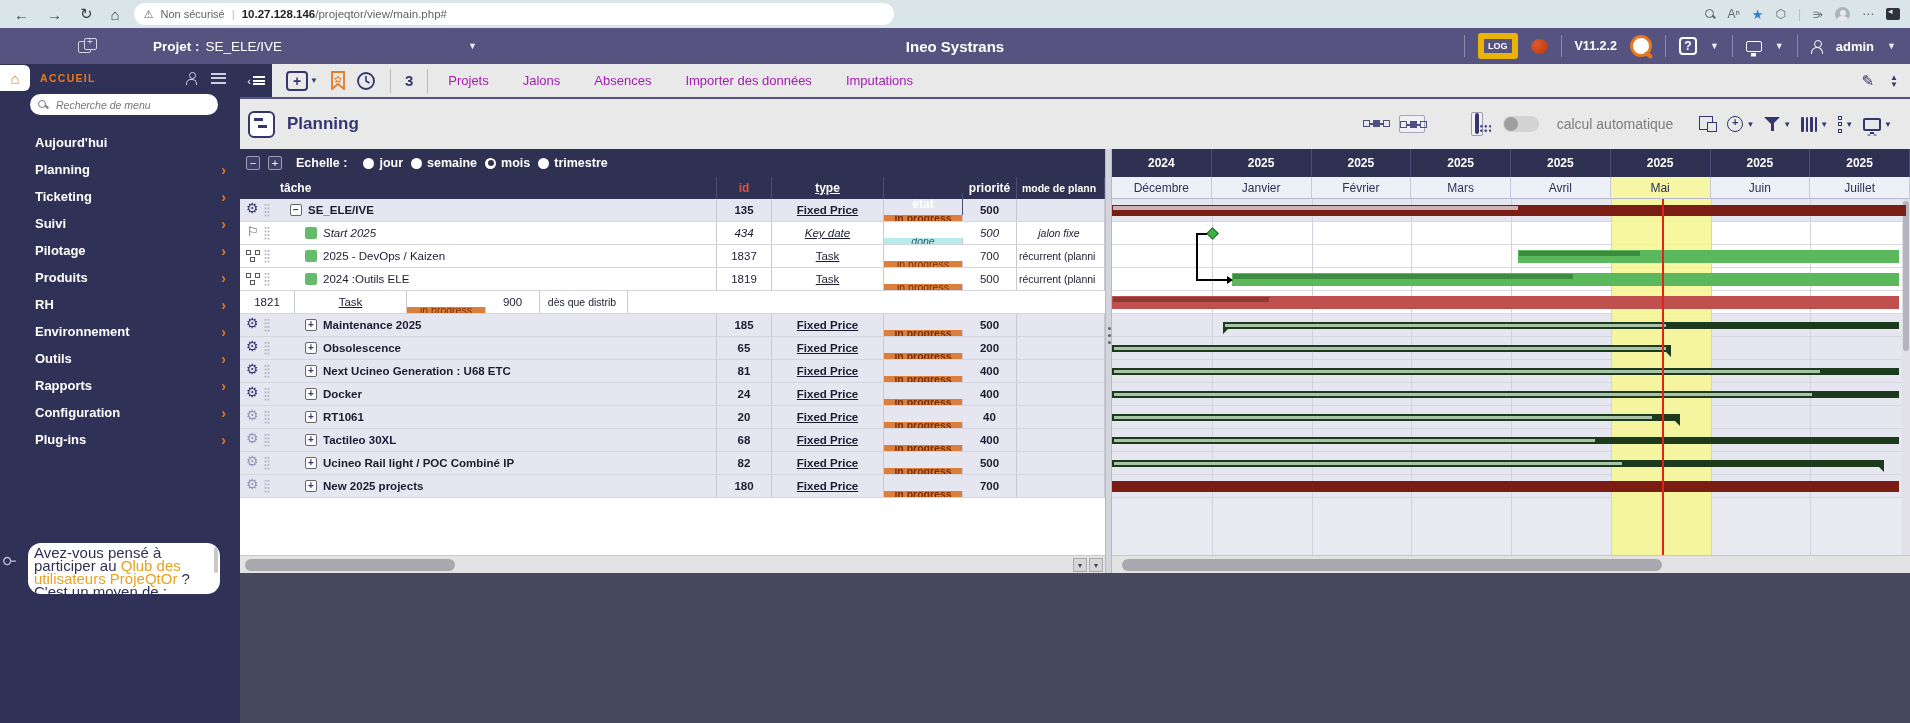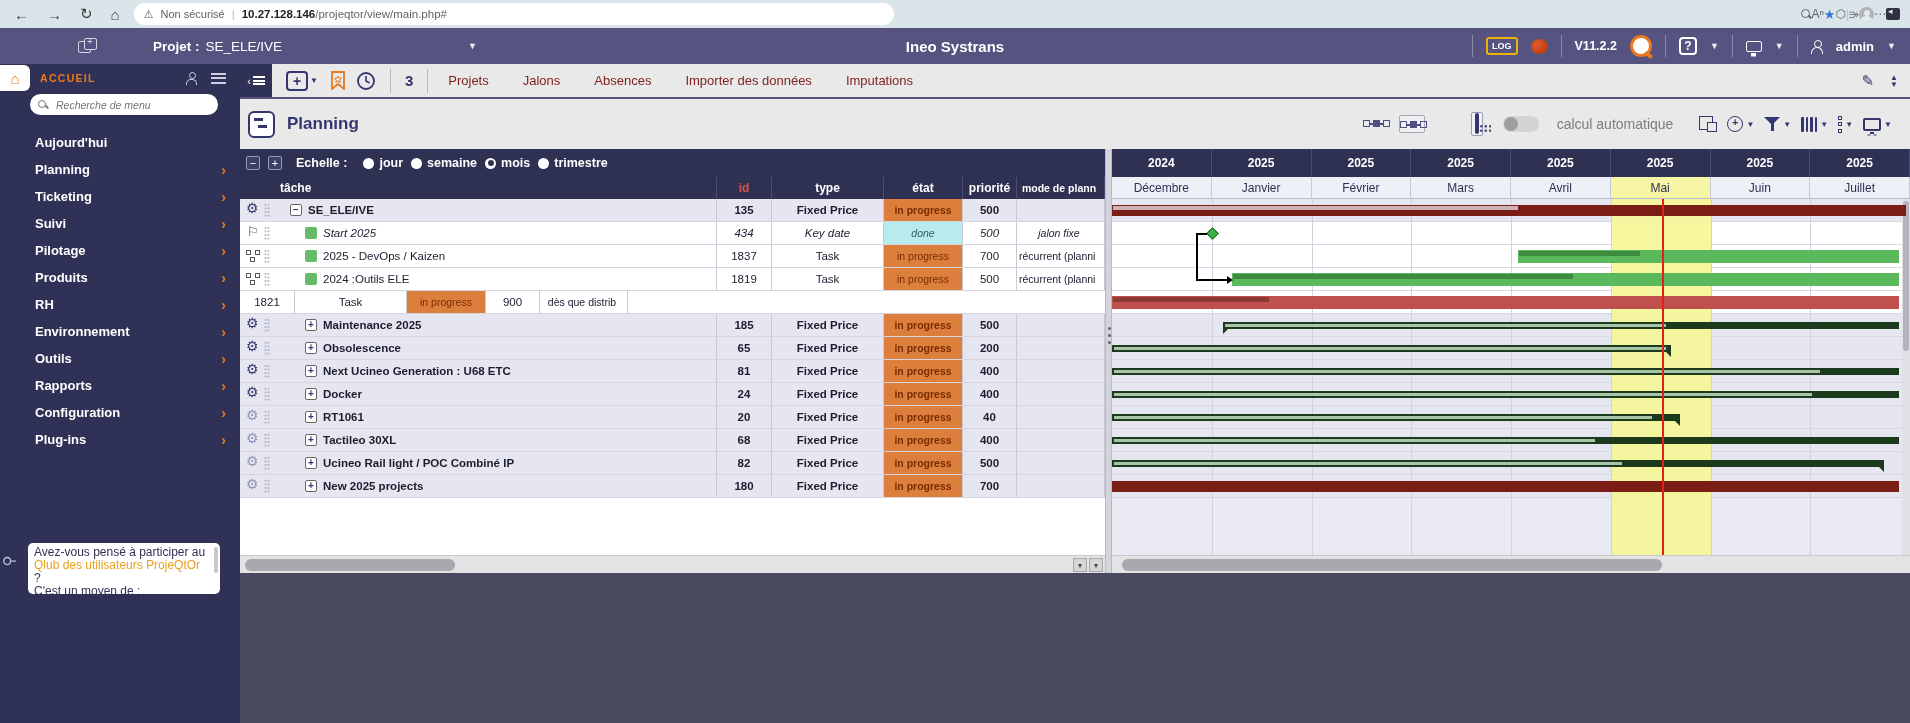--- a/index.html
+++ b/index.html
@@ -9,21 +9,21 @@
   
   .bbar{position:absolute;top:0;left:0;width:1910px;height:28px;background:#d9e5e9;display:flex;align-items:center;}
   .bnav{display:flex;align-items:center;gap:18px;padding:0 14px;color:#3c4043;font-size:15px;}
   .bnav span{cursor:pointer;}
   .addr{display:flex;align-items:center;height:22px;width:760px;background:#fff;border-radius:11px;padding:0 10px;
     font-size:11.5px;color:#202124;gap:7px;}
   .addr .warn{color:#5f6368;font-size:11px;}
   .addr .sep{color:#bbb;}
   .addr .path{color:#5f6368;}
   .addr .host{color:#202124;}
-  .bright{margin-left:auto;display:flex;align-items:center;padding-right:10px;color:#5f6368;font-size:12px;}
+  .bright{margin-left:auto;display:flex;align-items:center;gap:12px;padding-right:10px;color:#5f6368;font-size:12px;}
   .mag{position:relative;width:10px;height:10px;display:inline-block;}
   .mag:before{content:"";position:absolute;left:0;top:0;width:7px;height:7px;border:1.5px solid #5f6368;border-radius:50%;}
   .mag:after{content:"";position:absolute;left:7px;top:7px;width:4px;height:1.5px;background:#5f6368;transform:rotate(45deg);}
   .bstar{color:#2f7cd6;font-size:13px;}
   .avatar{width:15px;height:15px;border-radius:50%;background:#aeb4ba;position:relative;overflow:hidden;}
   .avatar:before{content:"";position:absolute;left:4.5px;top:3px;width:6px;height:6px;border-radius:50%;background:#e8eaed;}
   .avatar:after{content:"";position:absolute;left:2px;top:9.5px;width:11px;height:7px;border-radius:50%;background:#e8eaed;}
   .panelico{width:14px;height:12px;background:#2f3140;border-radius:2px;position:relative;}
   .panelico:before{content:"◂";position:absolute;left:2px;top:-2px;color:#d9e5e9;font-size:9px;}
   
@@ -31,21 +31,21 @@
   .winico{width:20px;height:16px;position:relative;margin-left:78px;}
   .winico i{position:absolute;border:1.5px solid #d6d4e4;width:13px;height:12px;border-radius:2px;}
   .winico i.b{left:0;top:3px;}  .winico i.f{left:6px;top:0;background:#575381;}
   .winico i.f:before{content:"+";position:absolute;left:2px;top:-3px;font-size:10px;color:#d6d4e4;font-style:normal;}
   .projsel{margin-left:55px;font-size:13.5px;display:flex;align-items:center;gap:6px;cursor:pointer;}
   .projsel b{font-weight:700;}
   .caret{font-size:9px;opacity:.9;}
   .orgtitle{position:absolute;left:0;right:0;text-align:center;font-size:15px;font-weight:700;pointer-events:none;}
   .ahr{margin-left:auto;display:flex;align-items:center;gap:13px;padding-right:14px;}
   .vsep{width:1px;height:22px;background:#8b88aa;}
-  .logbtn{border:2px solid #eab308;border-radius:3px;font-size:9px;font-weight:700;padding:2px 4px;cursor:pointer;}
+  .logbtn{border:6px solid #eab308;border-radius:3px;font-size:9px;font-weight:700;padding:2px 4px;cursor:pointer;}
   .reddot{width:17px;height:15px;border-radius:50%;background:radial-gradient(circle at 35% 35%,#e05a2b,#b63408);}
   .ver{font-size:12.5px;font-weight:600;}
   .qlogo{width:22px;height:22px;border-radius:50%;background:#fff;border:3px solid #e8791e;position:relative;}
   .qlogo:after{content:"";position:absolute;right:-4px;bottom:-3px;width:9px;height:4px;background:#e8791e;transform:rotate(35deg);border-radius:2px;}
   .helpbtn{border:2px solid #fff;border-radius:4px;width:18px;height:18px;font-size:12px;font-weight:700;display:flex;align-items:center;justify-content:center;cursor:pointer;}
   .monico{width:16px;height:11px;border:1.5px solid #fff;border-radius:2px;position:relative;}
   .monico:after{content:"";position:absolute;left:4px;bottom:-4px;width:5px;height:1.5px;background:#fff;box-shadow:0 1.5px 0 0 #fff;}
   .usrico{width:12px;height:13px;position:relative;}
   .usrico:before{content:"";position:absolute;left:3px;top:0;width:6px;height:6px;border:1.5px solid #fff;border-radius:50%;}
   .usrico:after{content:"";position:absolute;left:0;top:7px;width:10px;height:6px;border:1.5px solid #fff;border-bottom:none;border-radius:6px 6px 0 0;}
@@ -66,39 +66,39 @@
   .burger{width:15px;height:11px;border-top:2px solid #cdd0e2;border-bottom:2px solid #cdd0e2;position:relative;}
   .burger:before{content:"";position:absolute;left:0;top:2.5px;width:15px;height:2px;background:#cdd0e2;}
   .srch{position:absolute;left:30px;top:30px;width:188px;height:21px;background:#fff;border-radius:11px;display:flex;align-items:center;padding:0 8px;gap:6px;}
   .srch input{border:none;outline:none;width:140px;font-size:10.5px;font-style:italic;color:#555;font-family:inherit;background:transparent;}
   .mag2{position:relative;width:10px;height:10px;flex:none;}
   .mag2:before{content:"";position:absolute;left:0;top:0;width:6px;height:6px;border:1.5px solid #777;border-radius:50%;}
   .mag2:after{content:"";position:absolute;left:6.5px;top:6.5px;width:4px;height:1.5px;background:#777;transform:rotate(45deg);}
   .menu{position:absolute;left:0;top:65px;width:240px;}
   .mitem{height:27px;display:flex;align-items:center;padding:0 14px 0 35px;color:#fff;font-size:13px;font-weight:700;cursor:pointer;}
   .mitem .chev{margin-left:auto;color:#e8791e;font-size:14px;font-weight:700;}
-  .chat{position:absolute;left:28px;top:479px;width:192px;height:51px;background:#fff;border-radius:5px;padding:3px 10px 3px 6px;
-    font-size:12px;line-height:13px;color:#2f3156;overflow:hidden;}
+  .chat{position:absolute;left:28px;top:479px;width:192px;height:51px;background:#fff;border-radius:13px;padding:3px 10px 3px 6px;
+    font-size:15px;line-height:13px;color:#2f3156;overflow:hidden;}
   .chat a{color:#e8a21e;text-decoration:none;}
   .chat .scr{position:absolute;right:2px;top:4px;width:4px;height:26px;background:#c9c9c9;border-radius:2px;}
   .wrench{position:absolute;left:3px;top:488px;color:#b9bccd;font-size:15px;transform:rotate(-90deg);}
   
   .trow1{height:35px;background:#e9e9e9;border-bottom:2px solid #575381;display:flex;align-items:center;position:relative;}
   .collapse{width:32px;height:33px;background:#2f3156;display:flex;align-items:center;justify-content:center;gap:2px;color:#fff;cursor:pointer;flex:none;}
   .collapse .lt{font-size:11px;}
   .collapse .lines{width:12px;height:9px;border-top:2px solid #fff;border-bottom:2px solid #fff;position:relative;}
   .collapse .lines:before{content:"";position:absolute;left:0;top:2px;width:12px;height:2px;background:#fff;}
   .plusbtn{width:22px;height:20px;border:2px solid #33366f;border-radius:4px;color:#33366f;font-weight:700;font-size:14px;
     display:flex;align-items:center;justify-content:center;margin-left:14px;cursor:pointer;background:#fff0;}
   .tinycaret{color:#33366f;font-size:8px;margin-left:2px;}
   .bkmk{margin-left:12px;cursor:pointer;}
   .histo{margin-left:10px;cursor:pointer;}
   .tsep{width:1px;height:24px;background:#b9b9b9;margin:0 14px;}
   .opencount{color:#33366f;font-size:15px;font-weight:700;}
-  .tabs{display:flex;gap:34px;margin-left:6px;color:#7f1d1d;font-size:13px;}
+  .tabs{display:flex;gap:34px;margin-left:6px;color:#a21caf;font-size:13px;}
   .tabs span{cursor:pointer;}
   .tr1r{margin-left:auto;display:flex;align-items:center;gap:16px;padding-right:12px;color:#33366f;}
   .pencil{font-size:15px;cursor:pointer;}
   .updown{display:flex;flex-direction:column;font-size:8px;line-height:7px;cursor:pointer;}
   
   .prow{height:50px;background:#e9e9e9;display:flex;align-items:center;position:relative;}
   .ptab{width:27px;height:27px;background:#fff;border:2px solid #33366f;border-radius:6px;margin-left:8px;position:relative;}
   .ptab:before{content:"";position:absolute;left:4px;top:5px;width:9px;height:3px;background:#33366f;}
   .ptab:after{content:"";position:absolute;left:8px;top:12px;width:9px;height:3px;background:#33366f;}
   .ptitle{color:#33366f;font-size:17px;font-weight:700;margin-left:12px;}
@@ -144,21 +144,21 @@
   .radio{display:flex;align-items:center;gap:5px;margin-left:8px;cursor:pointer;}
   .rdot{width:11px;height:11px;border-radius:50%;background:#fff;position:relative;}
   .rdot.sel:before{content:"";position:absolute;left:2.5px;top:2.5px;width:6px;height:6px;border-radius:50%;background:#2e3152;}
   .rlbl{font-size:12.5px;font-weight:700;}
   
   .thead{height:22px;display:flex;background:#2e3152;color:#fff;font-size:12px;font-weight:700;}
   .thead .cell{display:flex;align-items:center;justify-content:center;border-right:1px solid #4a4d74;height:100%;}
   .thead .c-task{justify-content:flex-start;padding-left:40px;}
   .thead .c-id{color:#d9534f;}
   .cell{flex:none;overflow:hidden;white-space:nowrap;}
-  .c-task{width:477px;} .c-id{width:55px;} .c-type{width:112px;} .c-etat{width:79px;} .c-prio{width:54px;} .c-mode{width:88px;}
+  .c-task{width:477px;} .c-id{width:55px;} .c-type{width:112px;text-decoration:underline;} .c-etat{width:79px;margin-top:16px;} .c-prio{width:54px;} .c-mode{width:88px;}
   .trowt{height:23px;display:flex;background:#fff;border-bottom:1px solid #d5d5e0;font-size:11.5px;color:#1c1c30;cursor:pointer;}
   .trowt.shade{background:#e6e6f0;}
   .trowt .cell{border-right:1px solid #c9c9d6;display:flex;align-items:center;justify-content:center;}
   .trowt .c-task{justify-content:flex-start;position:relative;}
   .ig{position:absolute;left:6px;top:1px;font-size:14px;color:#33366f;font-style:normal;}
   .ig.light{color:#9193b8;}
   .ifl{position:absolute;left:7px;top:2px;font-size:13px;color:#444;font-style:normal;}
   .inet{position:absolute;left:6px;top:5px;width:15px;height:13px;}
   .inet i{position:absolute;width:5px;height:5px;border:1px solid #555;background:#fff;}
   .inet i.a{left:0;top:0;} .inet i.b{left:9px;top:0;} .inet i.c{left:4px;top:7px;}

